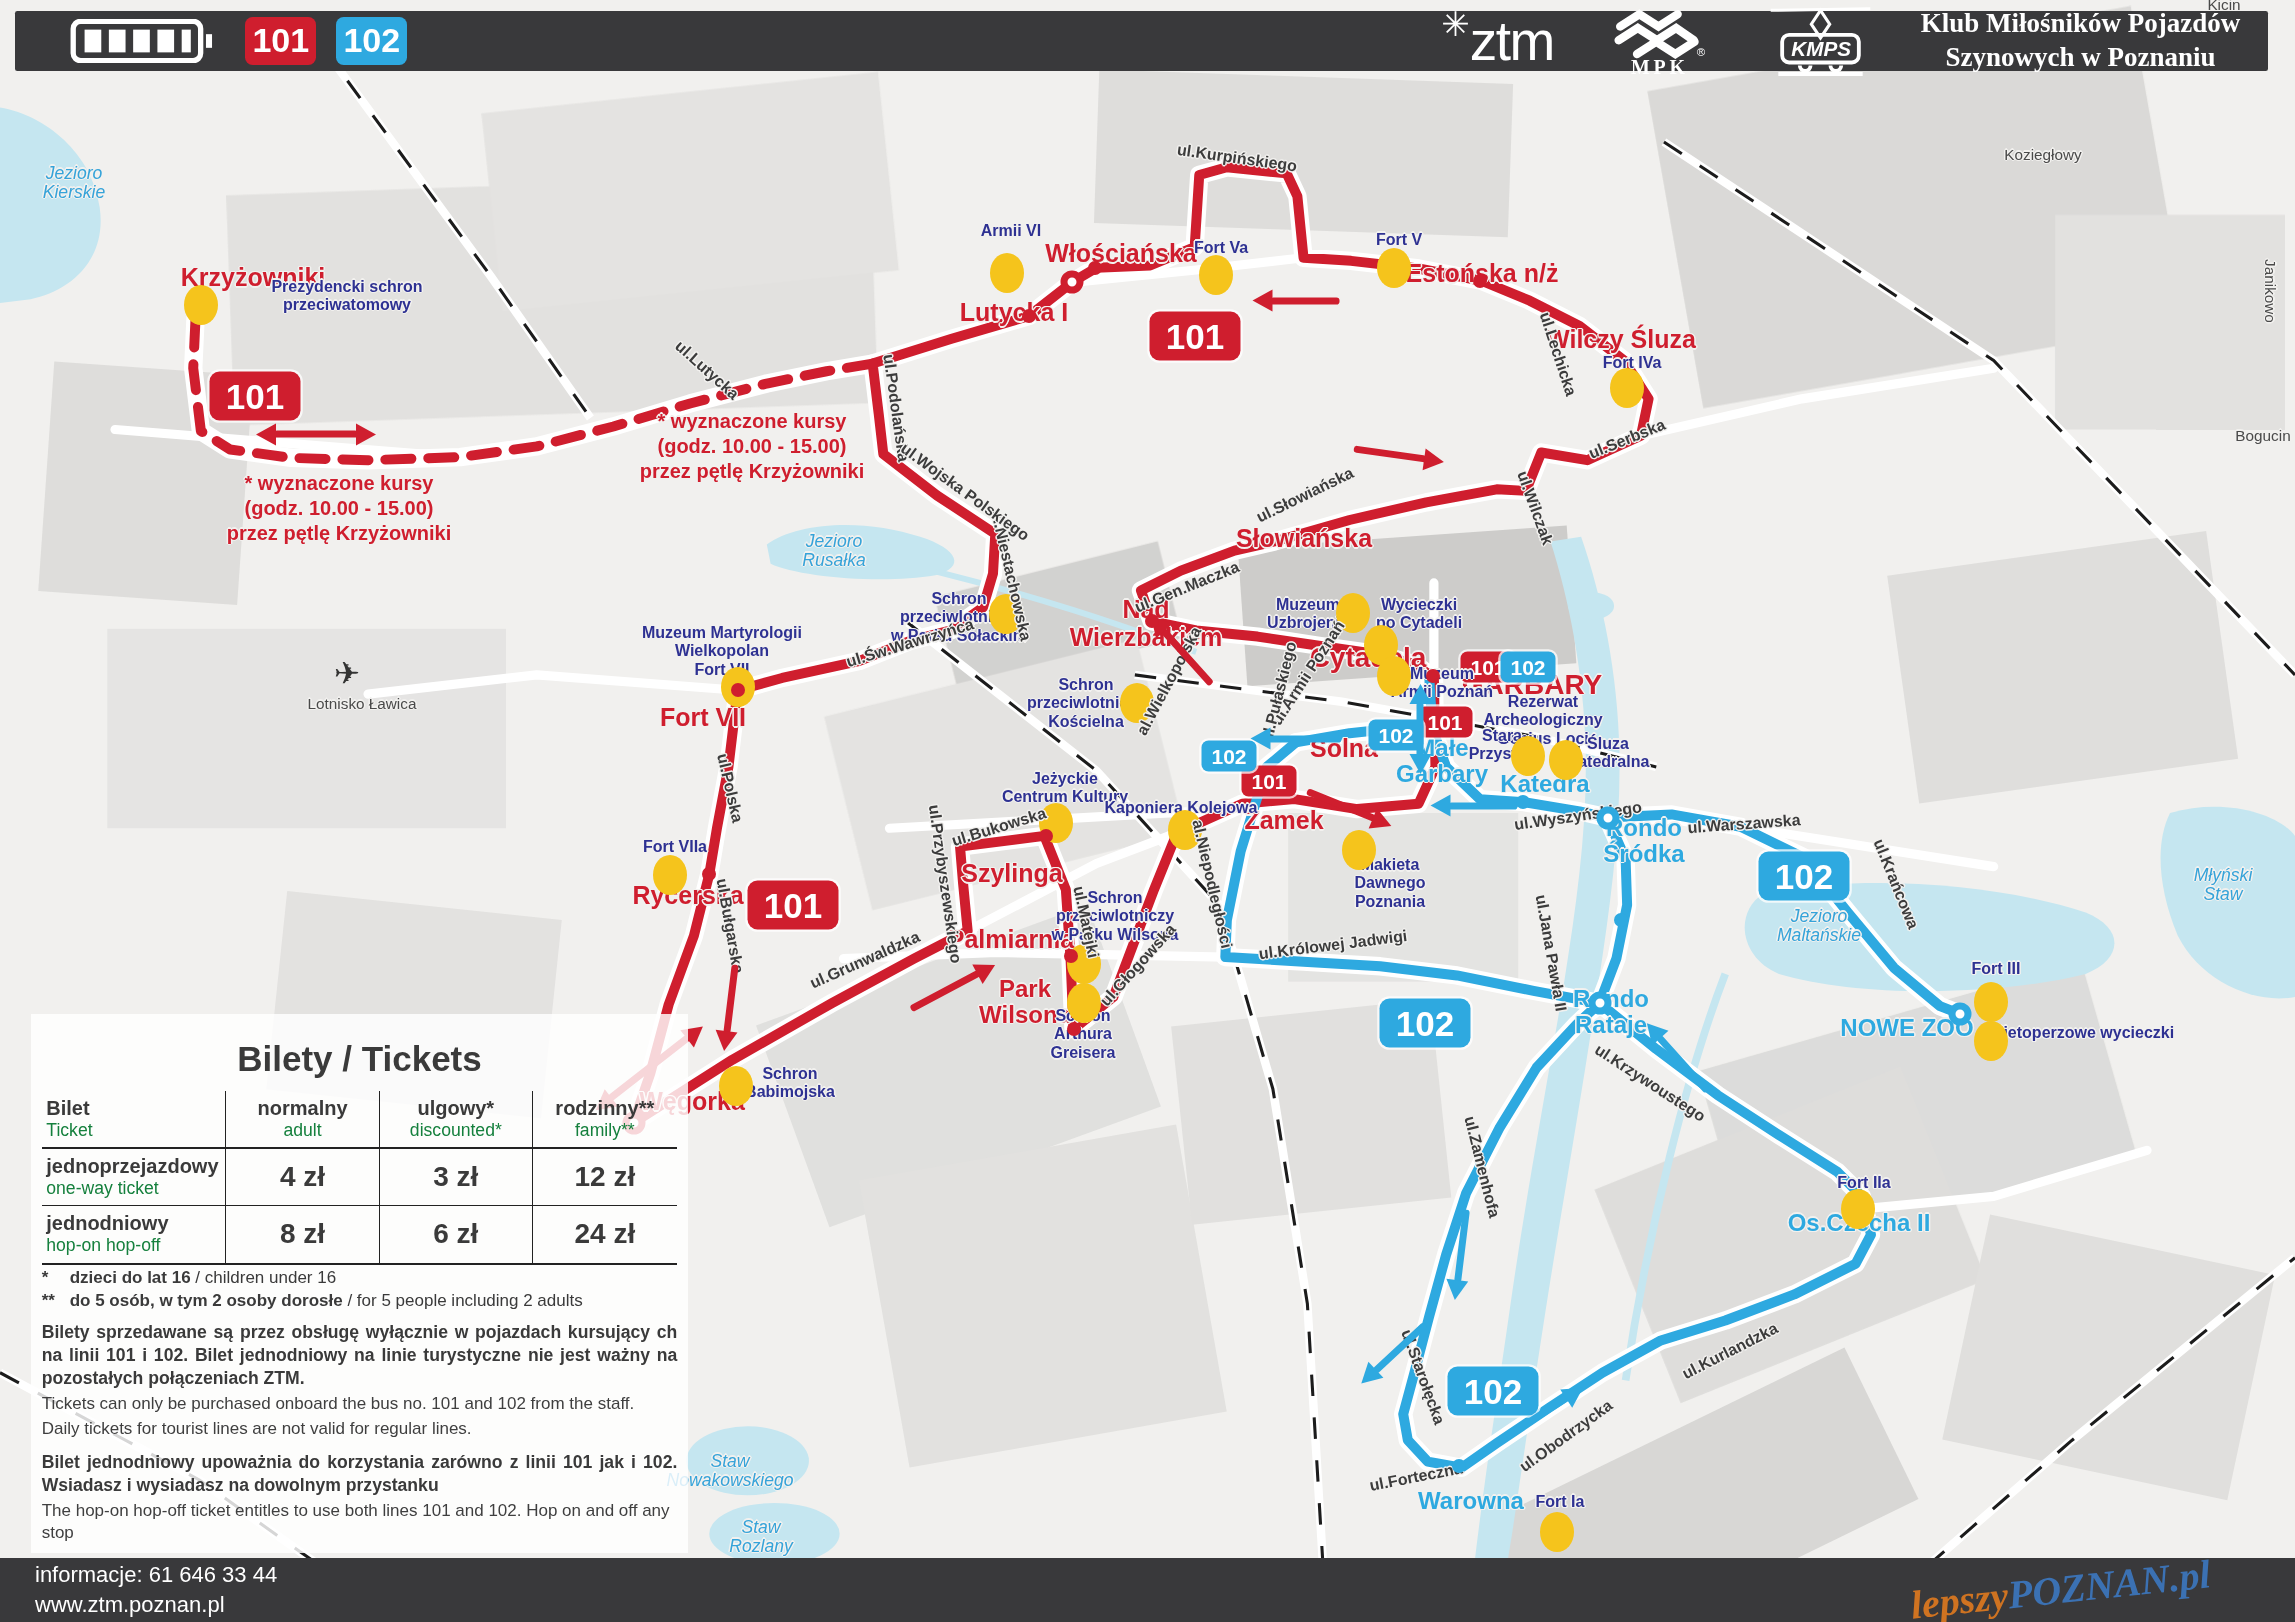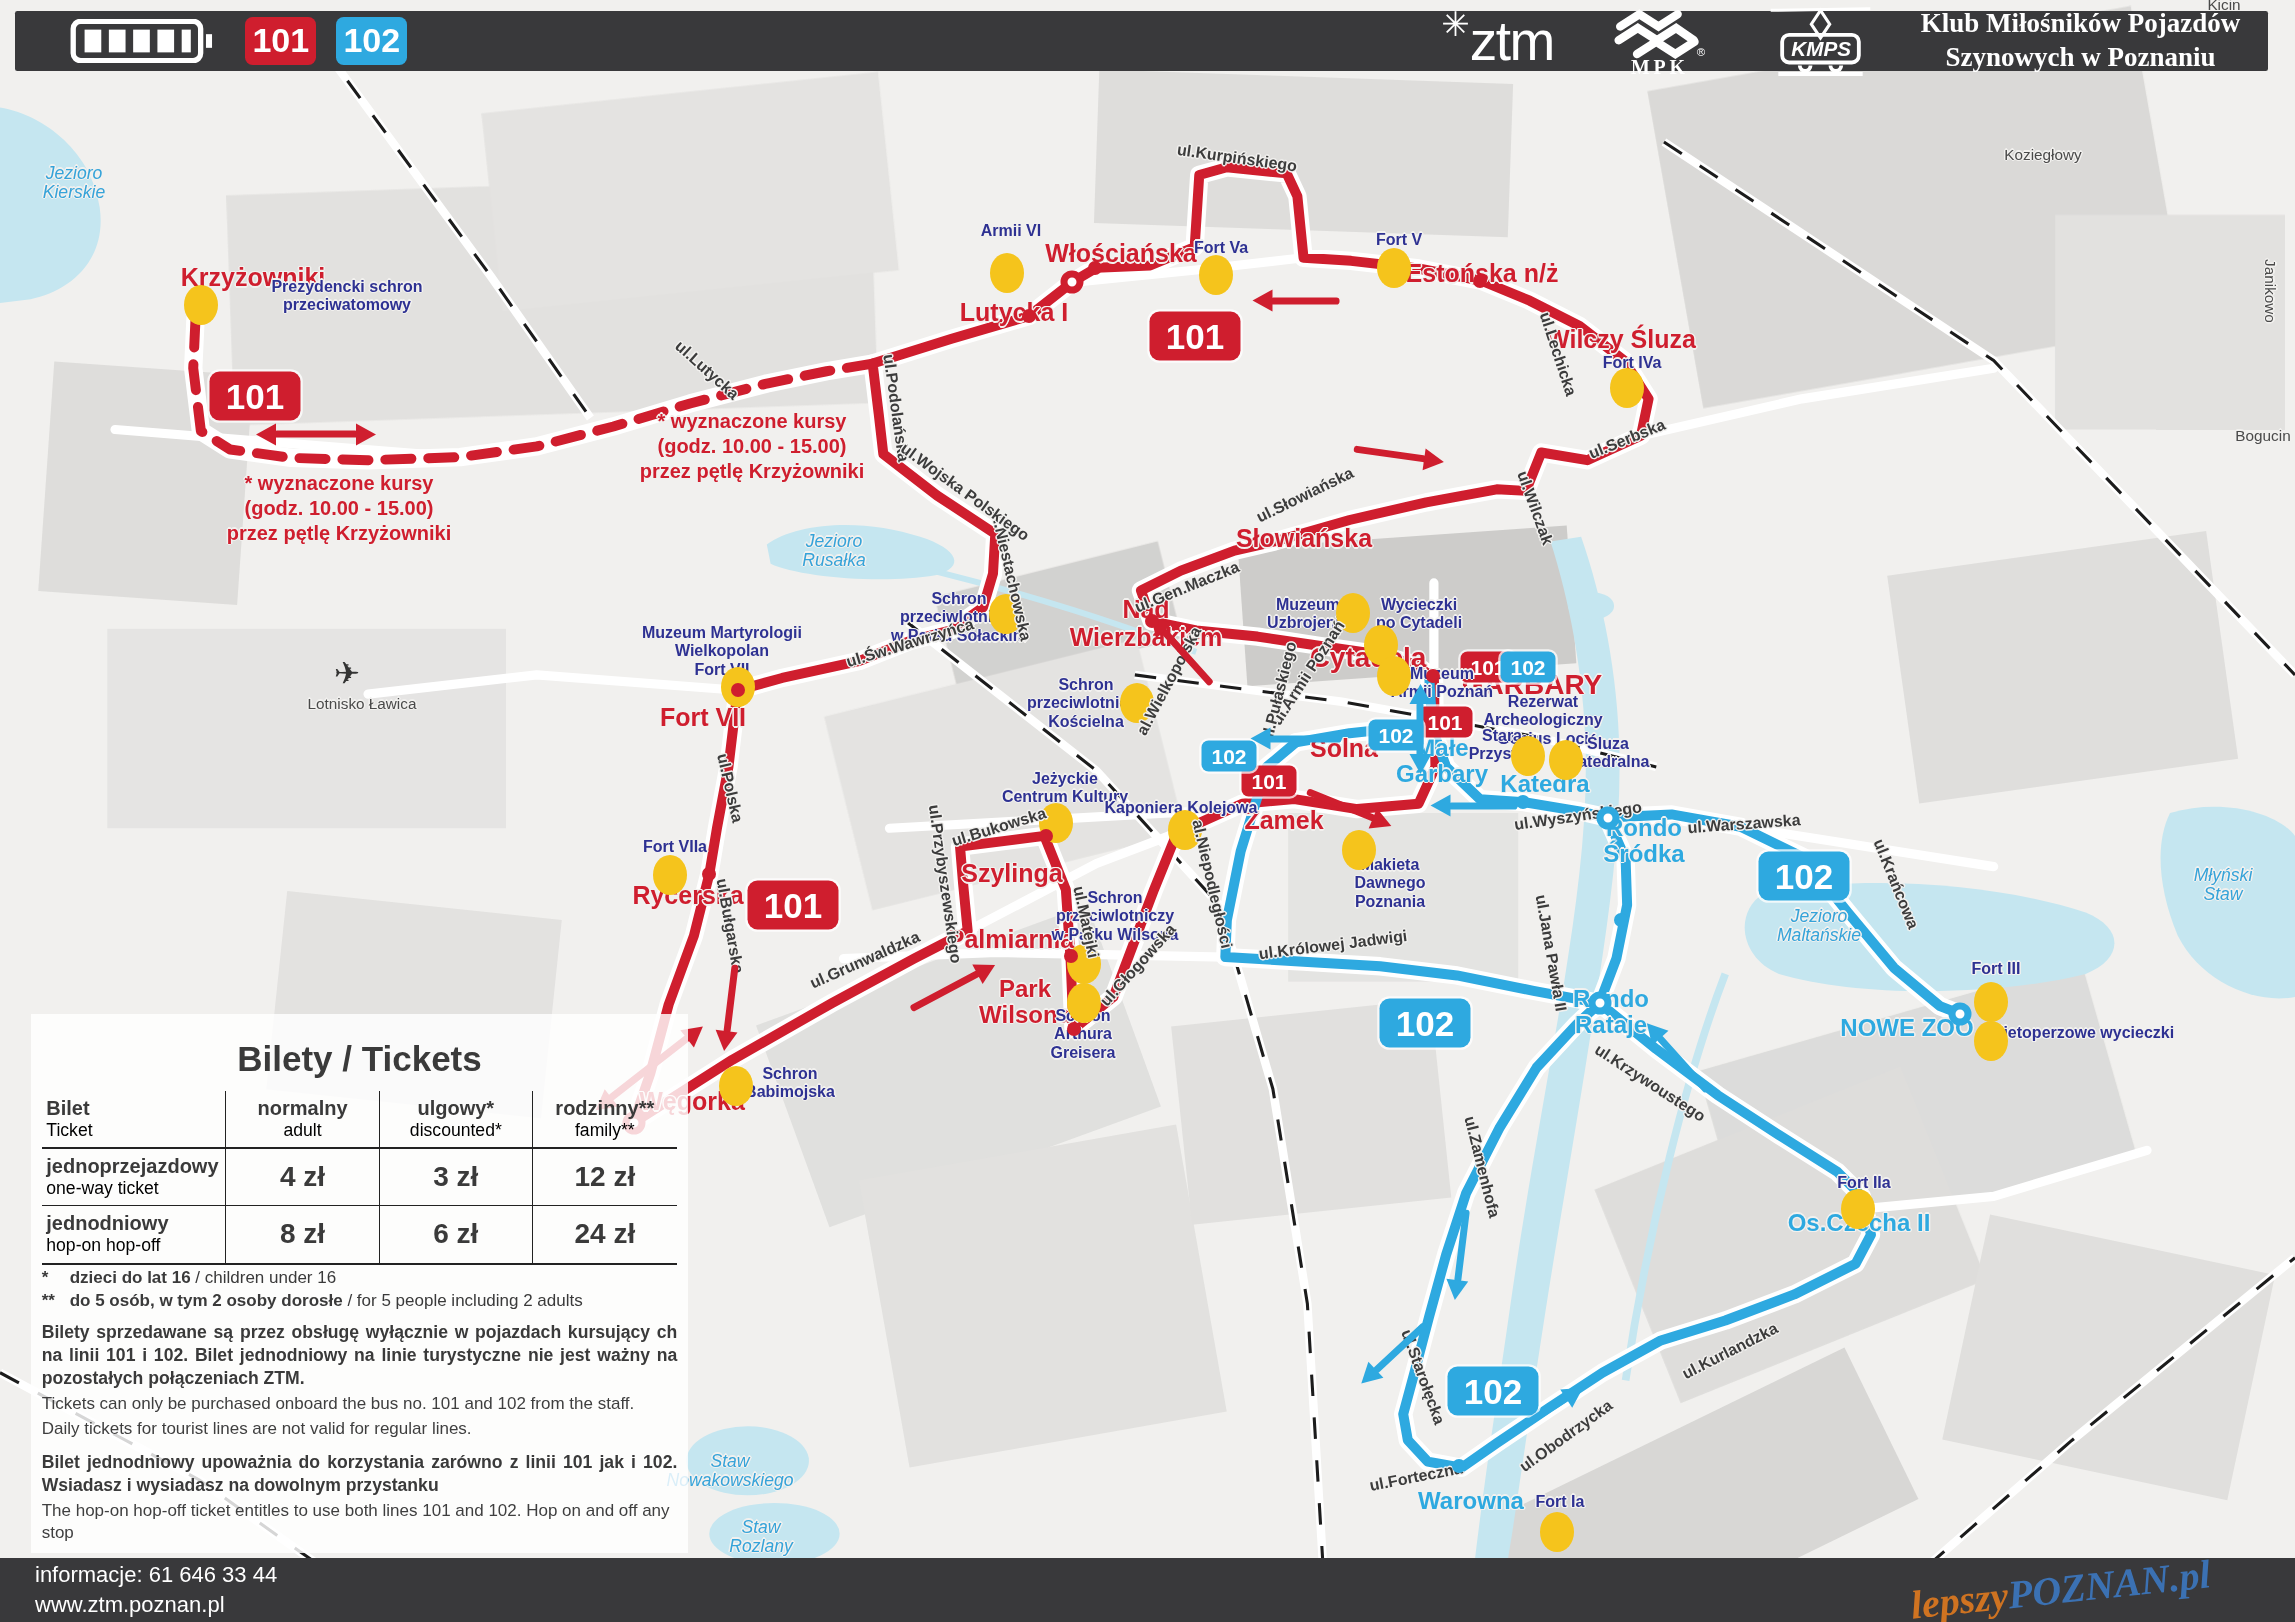--- a/index.html
+++ b/index.html
@@ -75,21 +75,21 @@
   table.tix{border-collapse:collapse;margin-top:12.3px;width:635px;}
   table.tix td{padding:6.1px 4.6px;text-align:center;vertical-align:middle;}
   table.tix td.c0{text-align:left;width:184px;}
   table.tix td.c1{width:153px;}table.tix td.c2{width:153px;}table.tix td.c3{width:144px;}
   table.tix tr.hd td{border-bottom:2.3px solid #222;}
   table.tix tr.hd td.c1,table.tix tr.hd td.c2,table.tix tr.hd td.c3{border-left:1.5px solid #222;}
   table.tix tr.rw td.c1,table.tix tr.rw td.c2,table.tix tr.rw td.c3{border-left:1.5px solid #222;}
   table.tix tr.rw1 td{border-bottom:1.5px solid #222;}
   table.tix tr.rw2 td{border-bottom:2.3px solid #222;}
   .pl{font-weight:bold;font-size:20px;}
-  .en{font-size:17.6px;color:#000000;}
+  .en{font-size:17.6px;color:#15803d;}
   .price{font-weight:bold;font-size:28px;}
   .fnote{font-size:17px;margin-top:3px;}
   .fnote b{font-size:17px;}
   .fnote .mk{display:inline-block;width:28px;font-weight:bold;}
   .para-pl{font-weight:bold;font-size:17.6px;line-height:1.3;margin-top:10.7px;text-align:justify;}
   .para-en{font-size:17px;line-height:1.3;margin-top:3.1px;color:#3f3f3f;}
 
   
   #footer{position:absolute;left:0;top:1558px;width:2295px;height:64px;background:var(--dark);
     z-index:10;color:#fff;display:flex;justify-content:space-between;align-items:center;padding:0 35px;}

